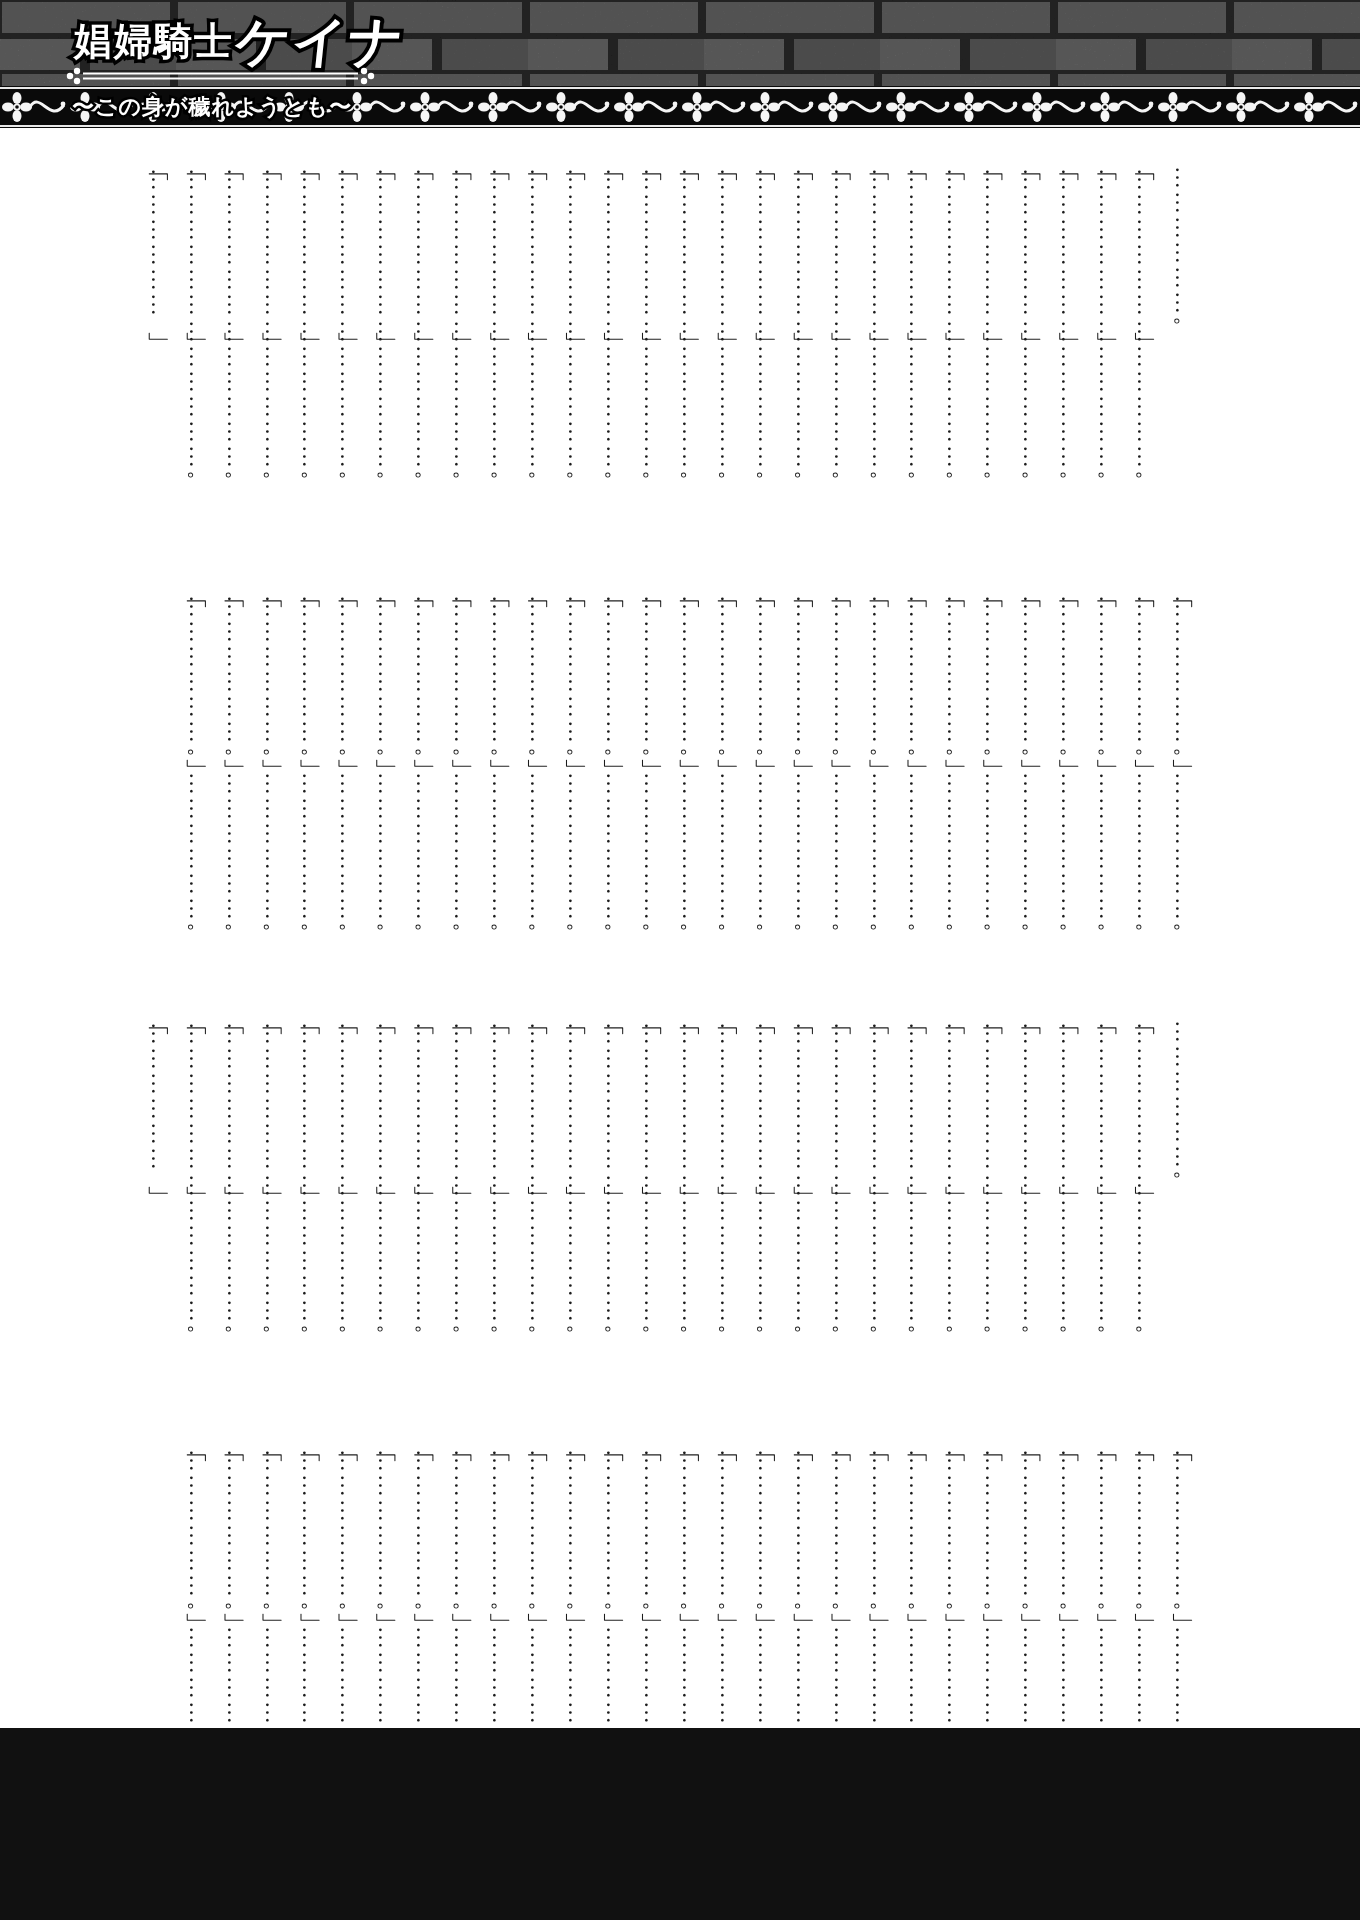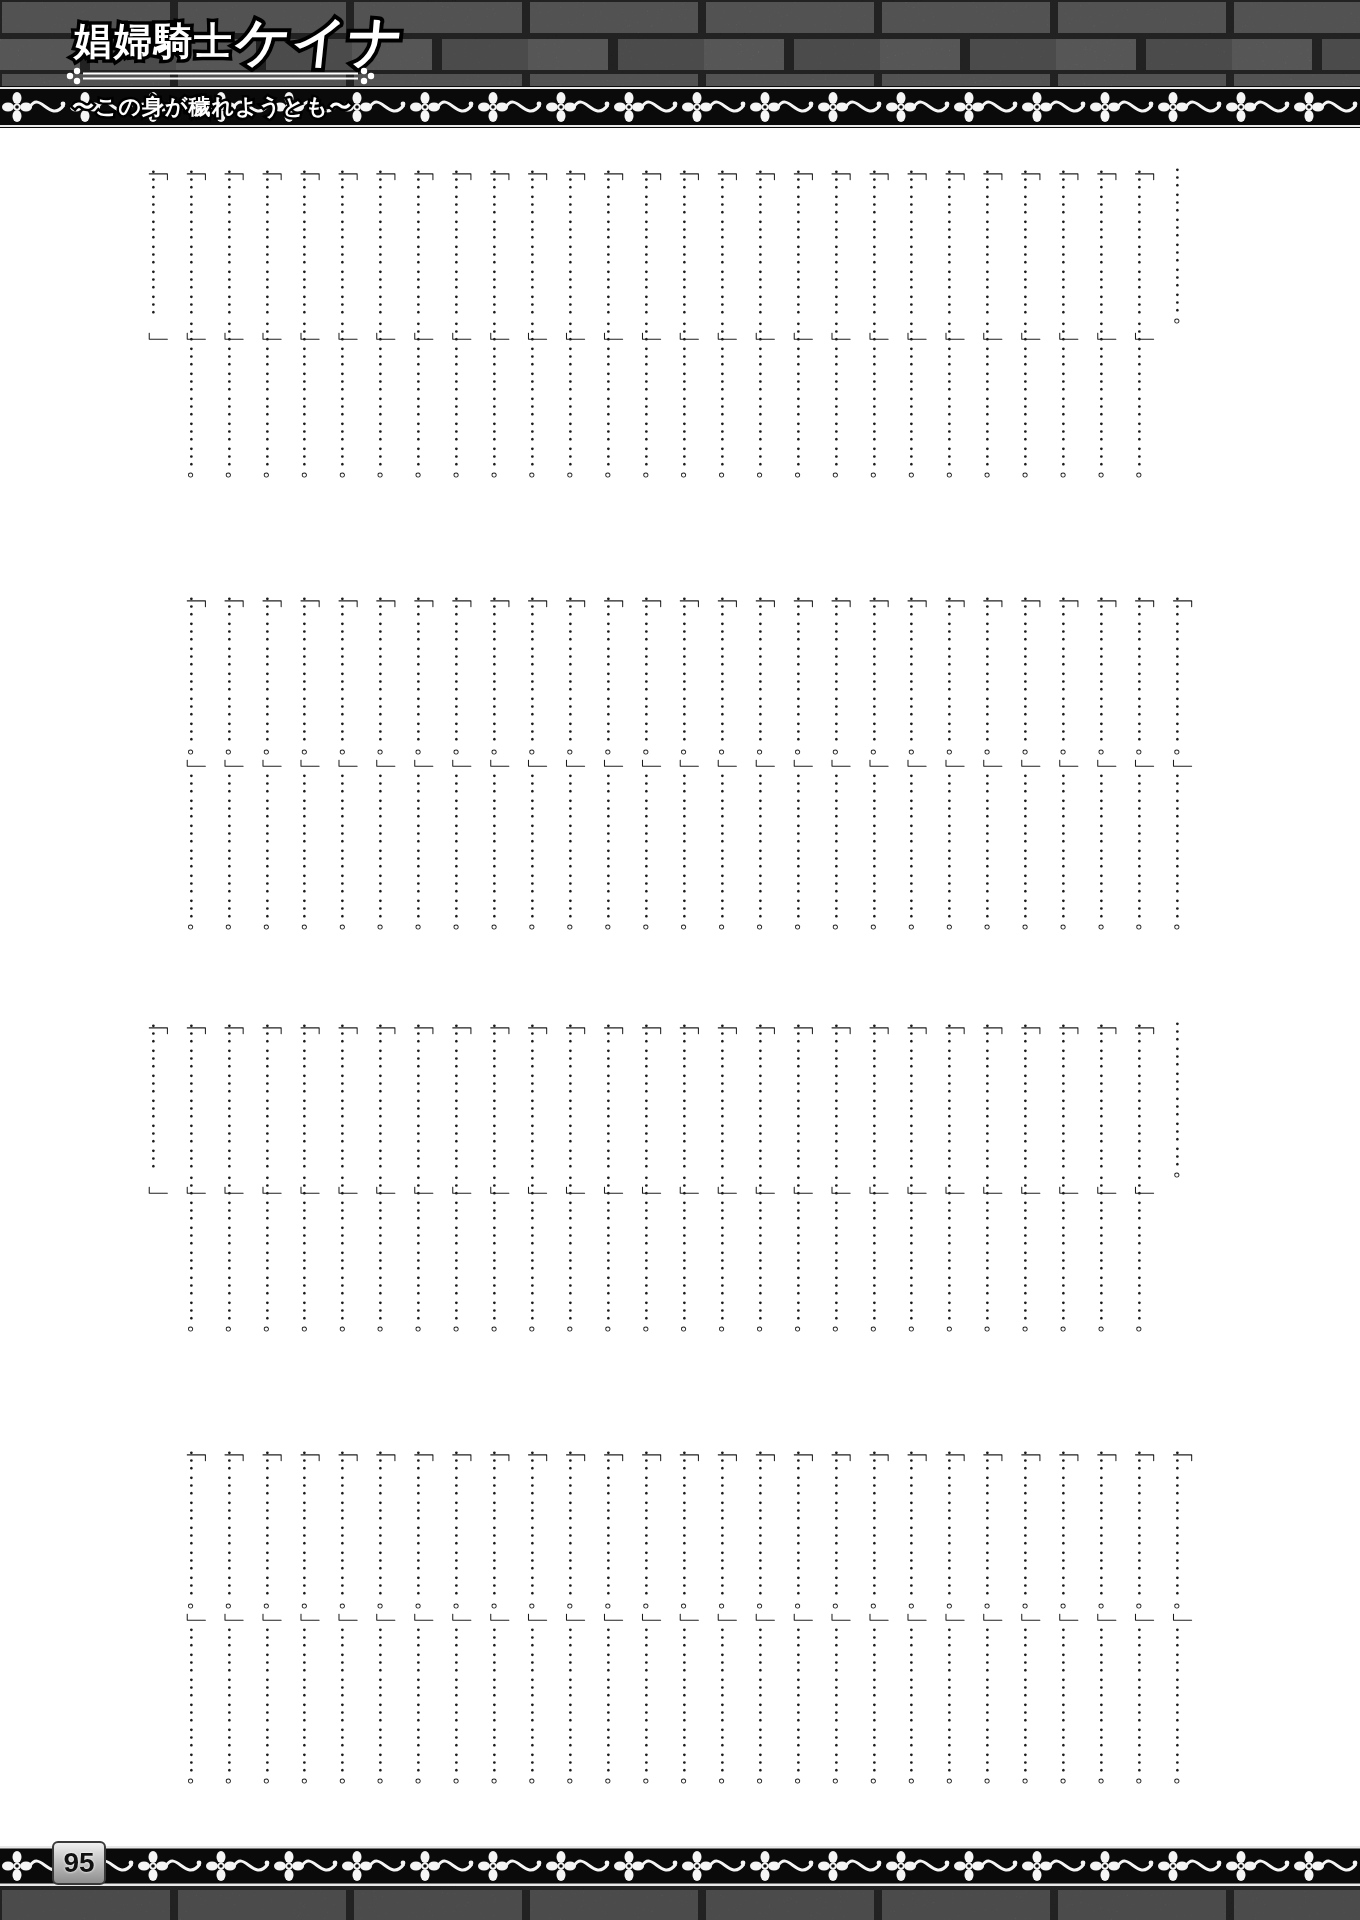--- a/index.html
+++ b/index.html
@@ -1,17 +1,17 @@
 <!DOCTYPE html>
 <html><head>
 <meta charset="utf-8">
 <style>
   html,body{margin:0;padding:0;background:#111;}
   .page{
-    position:relative;width:1360px;height:1920px;overflow:hidden;
+    position:relative;width:1360px;height:1728px;overflow:hidden;
     background:#fdba74;font-family:"Liberation Serif",serif;
   }
   
   .brick-strip{position:absolute;left:0;width:1360px;display:block;}
   .brick-top{top:0;height:86px;}
   .brick-bottom{top:1886px;height:34px;}
   
   .ornament-band{position:absolute;left:0;width:1360px;display:block;}
   .ornament-top{top:86px;height:42px;}
   .ornament-bottom{top:1846px;height:40px;}

